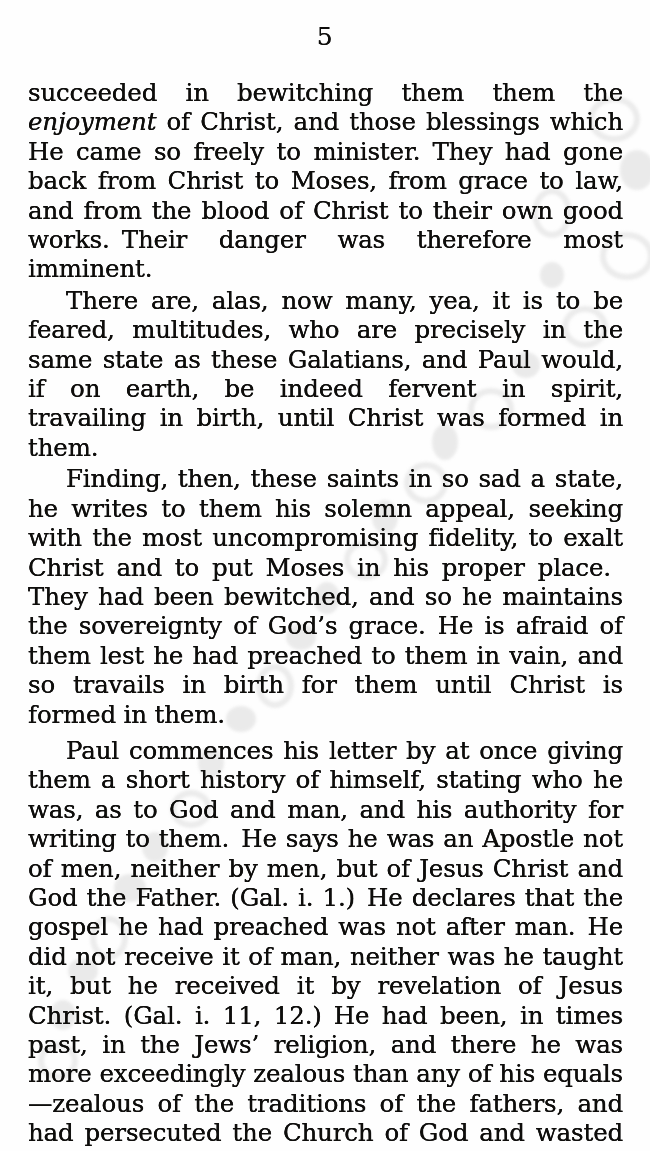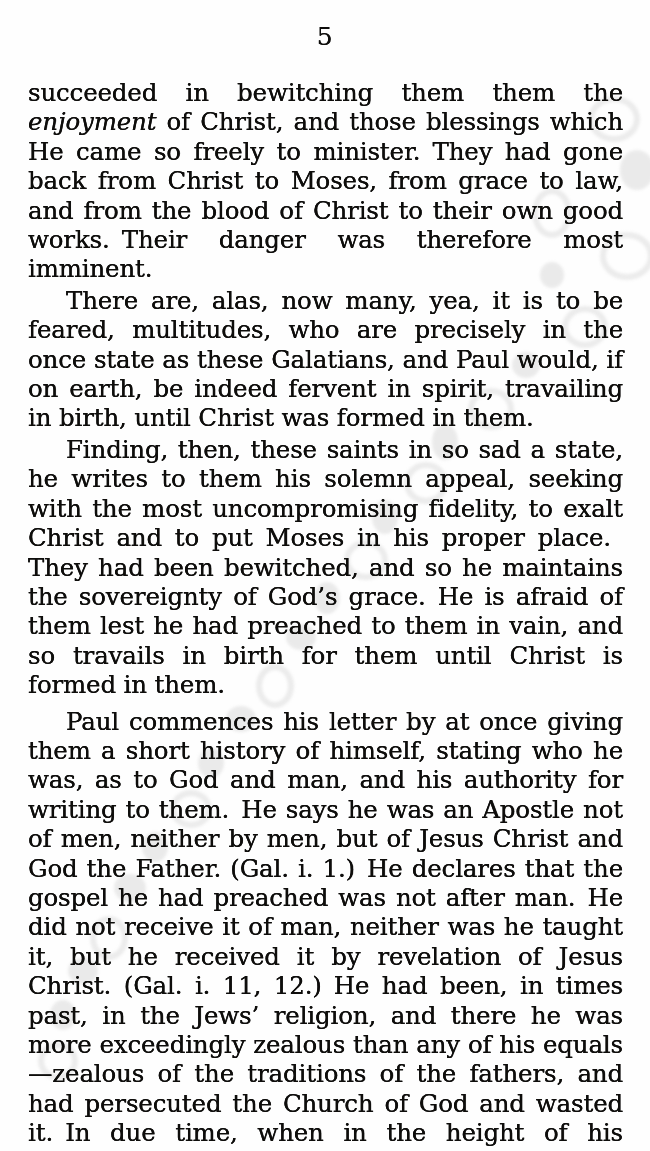--- a/index.html
+++ b/index.html
@@ -103,18 +103,18 @@
       <div class="wm-blob ring" style="left: 90px; top: 916px; width: 26px; height: 32px;"></div>
       <div class="wm-blob solid" style="left: 68px; top: 958px; width: 30px; height: 26px;"></div>
       <div class="wm-blob solid" style="left: 50px; top: 1000px; width: 26px; height: 30px;"></div>
       <div class="wm-blob ring" style="left: 38px; top: 1042px; width: 28px; height: 26px;"></div>
     </div>
 
   <div class="page-number">5</div>
 
   <div class="text-block">
     <p class="continued"><span>succeeded in bewitching them them the </span><em>enjoyment</em><span> of Christ, and those blessings which He came so freely to minister. They had gone back from Christ to Moses, from grace to law, and from the blood of Christ to their own good works. Their danger was therefore most imminent.</span></p>
-    <p>There are, alas, now many, yea, it is to be feared, multitudes, who are precisely in the once state as these Galatians, and Paul would, if on earth, be indeed fervent in spirit, travailing in birth, until Christ was formed in them.</p>
+    <p>There are, alas, now many, yea, it is to be feared, multitudes, who are precisely in the same state as these Galatians, and Paul would, if on earth, be indeed fervent in spirit, travailing in birth, until Christ was formed in them.</p>
     <p>Finding, then, these saints in so sad a state, he writes to them his solemn appeal, seeking with the most uncompromising fidelity, to exalt Christ and to put Moses in his proper place. They had been bewitched, and so he maintains the sovereignty of God’s grace. He is afraid of them lest he had preached to them in vain, and so travails in birth for them until Christ is formed in them.</p>
     <p class="extra-gap">Paul commences his letter by at once giving them a short history of himself, stating who he was, as to God and man, and his authority for writing to them. He says he was an Apostle not of men, neither by men, but of Jesus Christ and God the Father. (Gal. i. 1.) He declares that the gospel he had preached was not after man. He did not receive it of man, neither was he taught it, but he received it by revelation of Jesus Christ. (Gal. i. 11, 12.) He had been, in times past, in the Jews’ religion, and there he was more exceedingly zealous than any of his equals—zealous of the traditions of the fathers, and had persecuted the Church of God and wasted it. In due time, when in the height of his persecutions, the Lord met with him, and God, who had separated him from his mother’s womb, called him by His grace—</p>
   </div>
 
 </div>
 
 </body></html>

